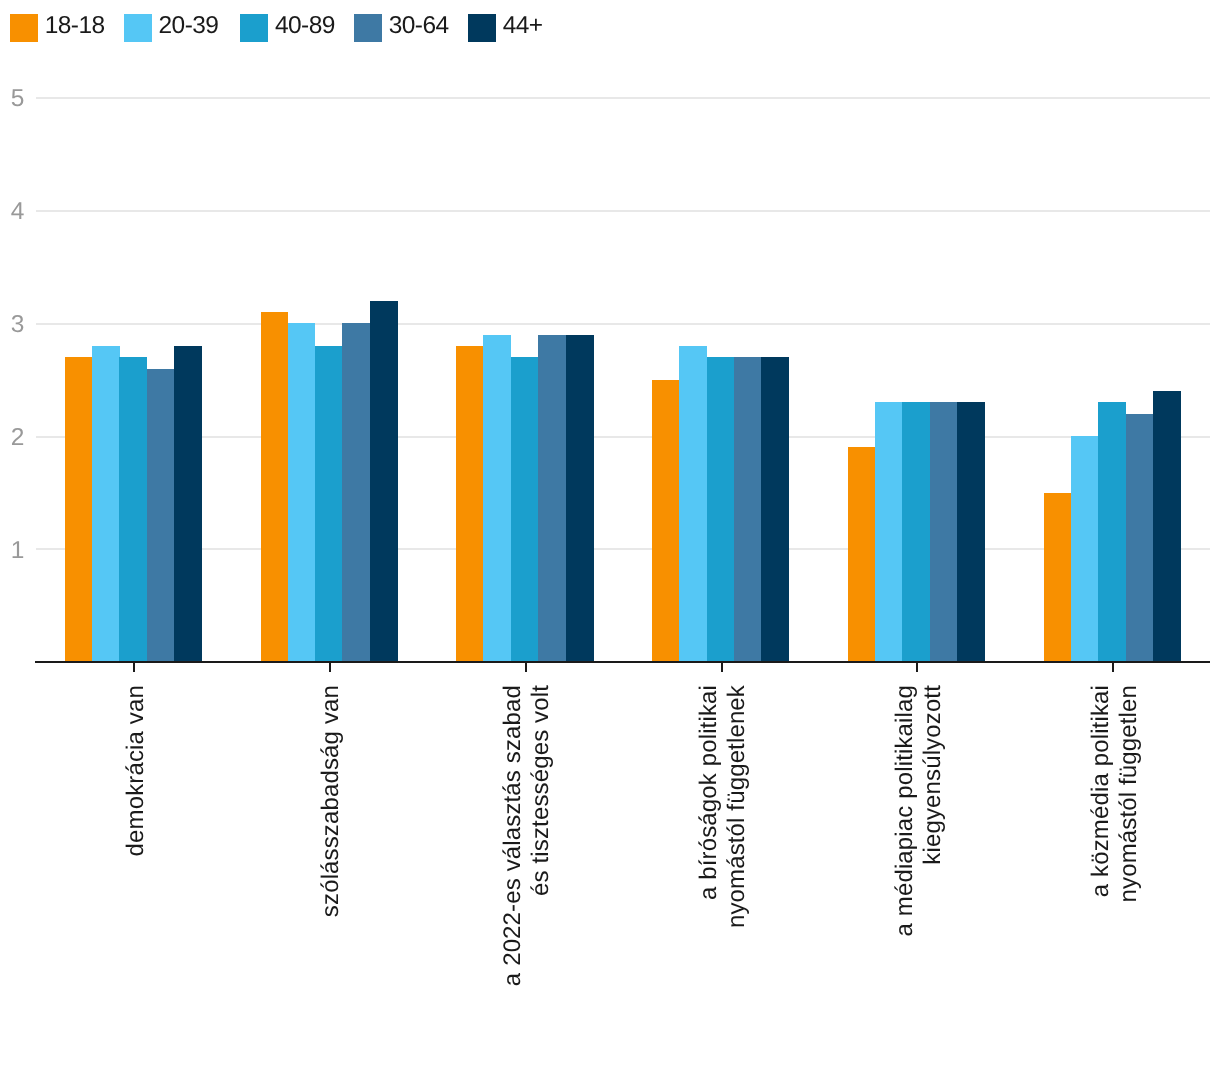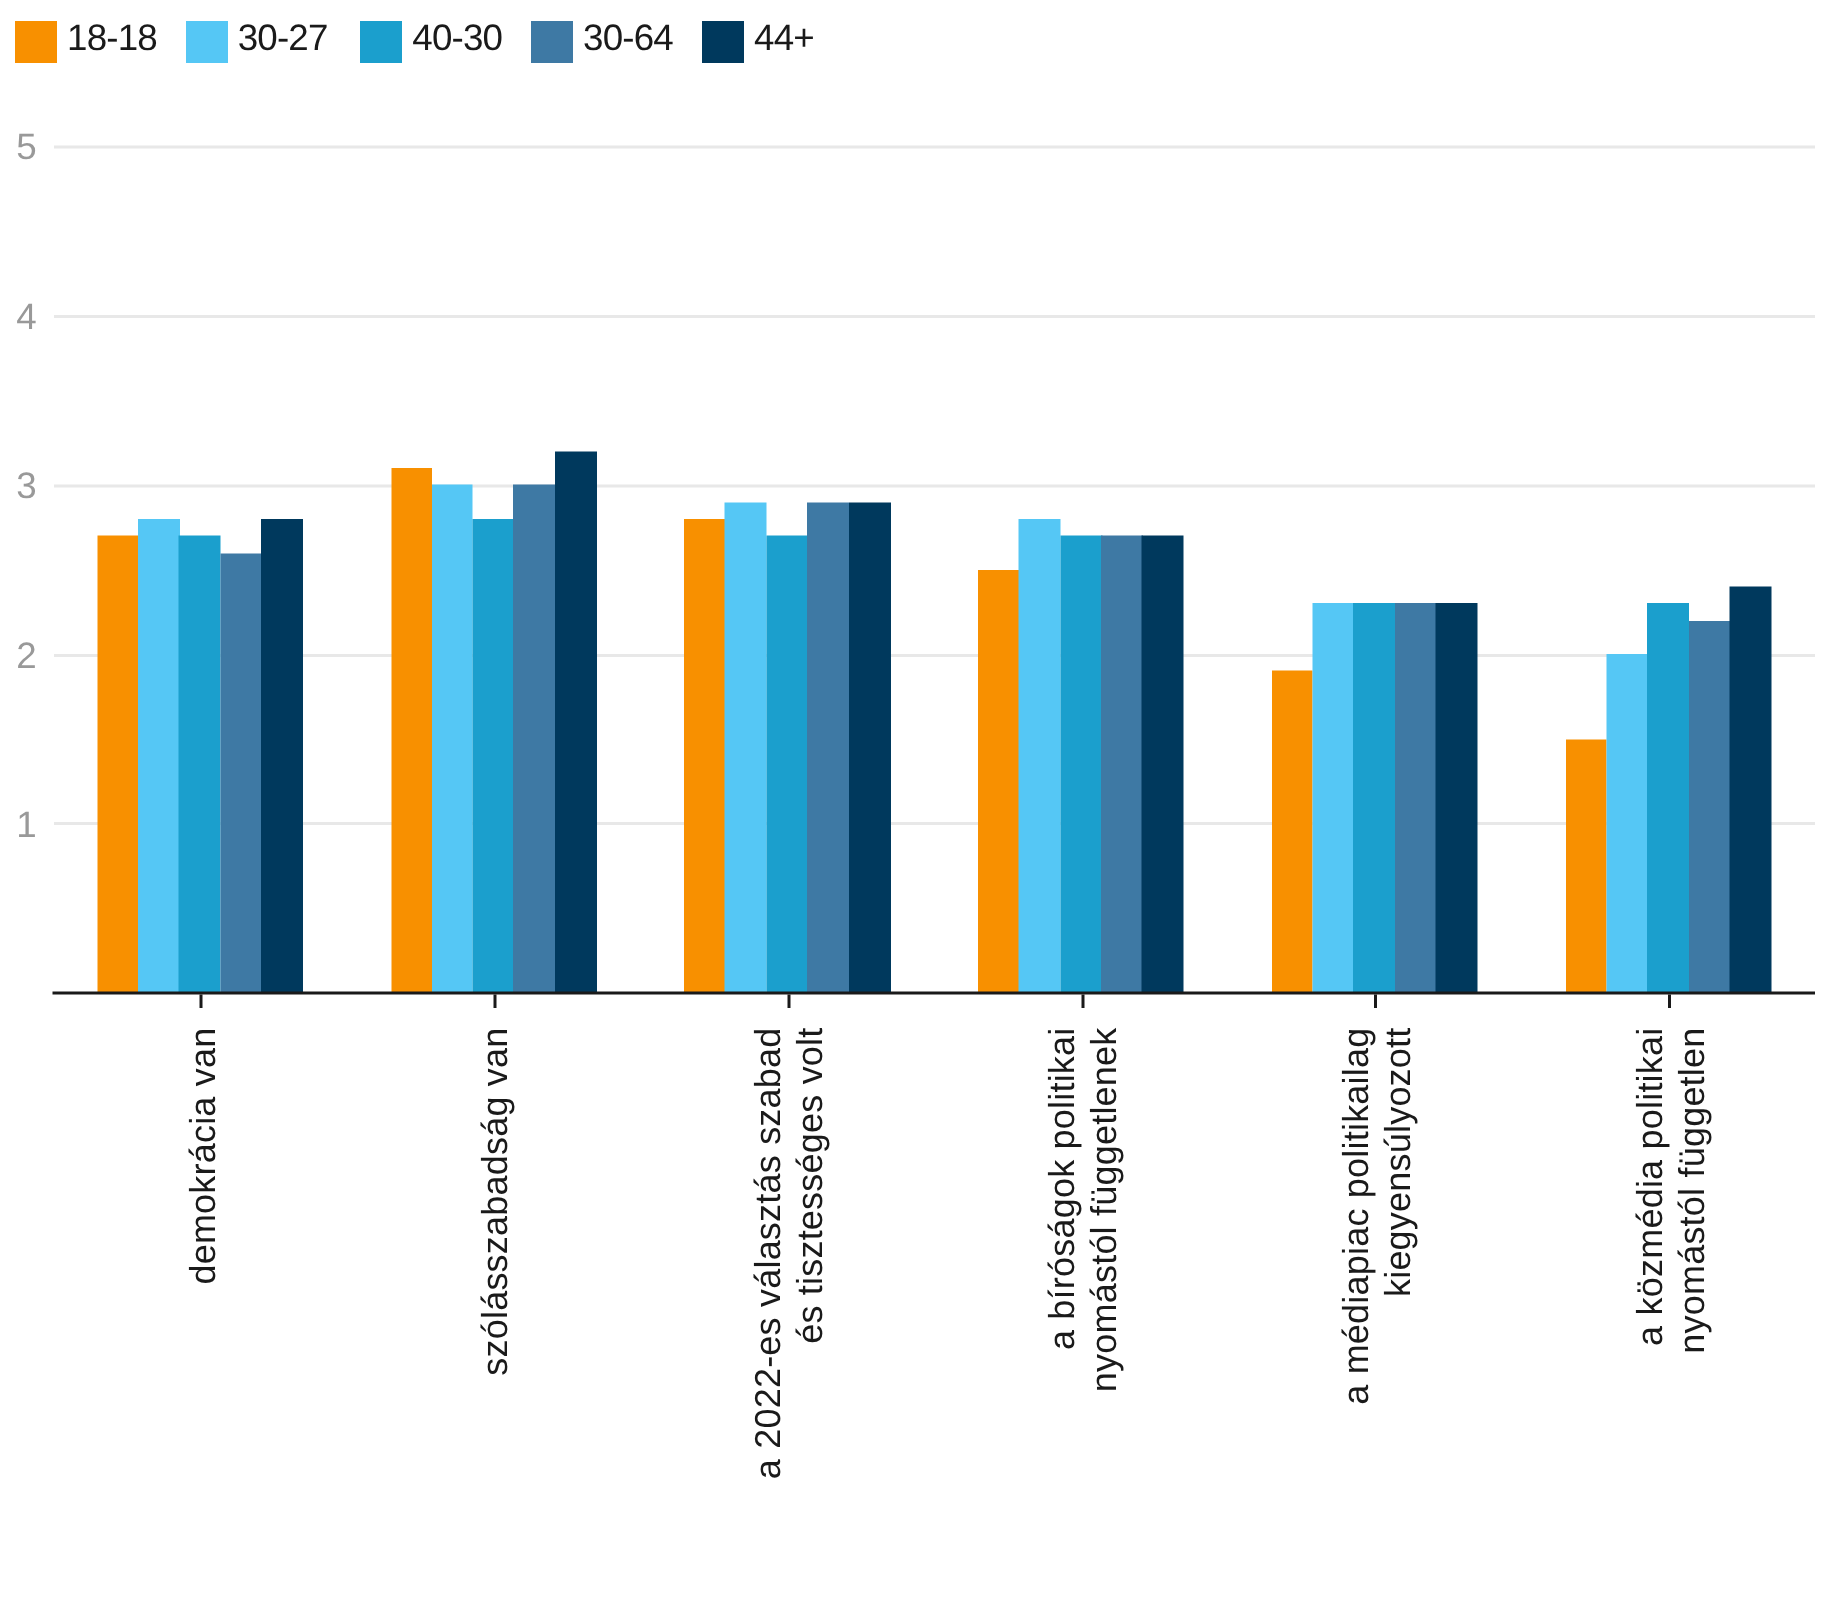--- a/index.html
+++ b/index.html
@@ -36,25 +36,25 @@
 <body>
 
 <div id="root" style="background: rgb(255, 255, 255);">
   <div id="legend">
       <div class="legend-item" style="left: 10px;">
         <span class="legend-swatch" style="background: rgb(248, 144, 0);"></span>
         <span class="legend-label" style="color: rgb(26, 26, 26);">18-18</span>
       </div>
       <div class="legend-item" style="left: 123.8px;">
         <span class="legend-swatch" style="background: rgb(85, 199, 245);"></span>
-        <span class="legend-label" style="color: rgb(26, 26, 26);">30-27</span>
+        <span class="legend-label" style="color: rgb(26, 26, 26);">20-39</span>
       </div>
       <div class="legend-item" style="left: 240.2px;">
         <span class="legend-swatch" style="background: rgb(27, 159, 205);"></span>
-        <span class="legend-label" style="color: rgb(26, 26, 26);">40-30</span>
+        <span class="legend-label" style="color: rgb(26, 26, 26);">40-89</span>
       </div>
       <div class="legend-item" style="left: 354px;">
         <span class="legend-swatch" style="background: rgb(62, 121, 164);"></span>
         <span class="legend-label" style="color: rgb(26, 26, 26);">30-64</span>
       </div>
       <div class="legend-item" style="left: 468px;">
         <span class="legend-swatch" style="background: rgb(0, 57, 93);"></span>
         <span class="legend-label" style="color: rgb(26, 26, 26);">44+</span>
       </div>
     </div>

